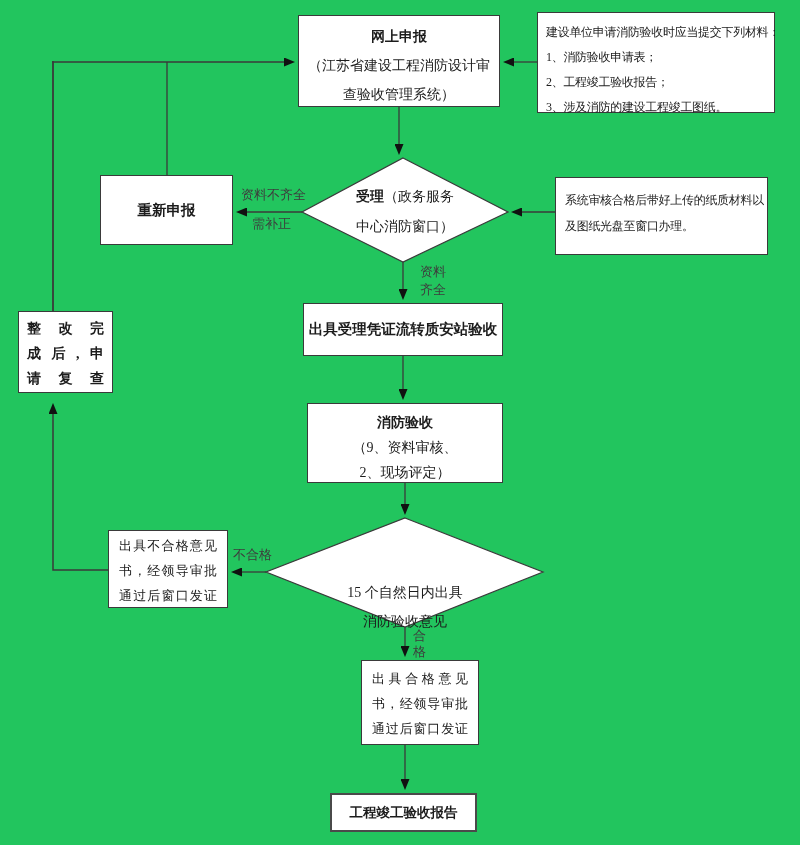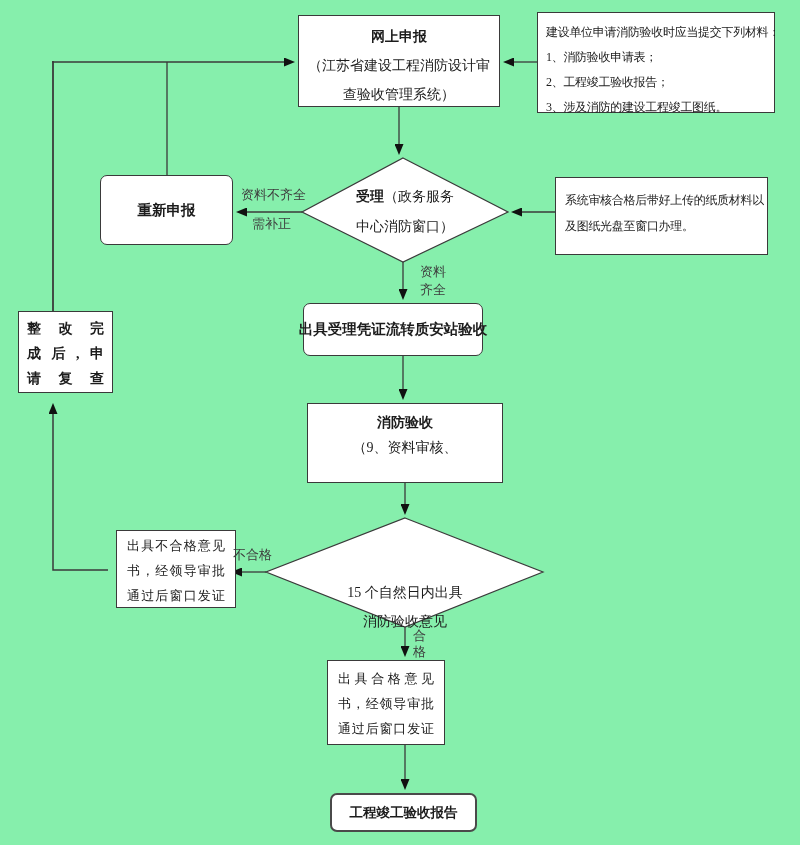--- a/index.html
+++ b/index.html
@@ -1,20 +1,20 @@
 <!DOCTYPE html>
 <html><head>
 <meta charset="utf-8">
 <style>
   html,body{margin:0;padding:0;background:#ffffff;}
   body{width:800px;height:845px;font-family:"Liberation Serif","DejaVu Serif",serif;color:#1c1c1c;}
-  .stage{position:relative;width:800px;height:845px;background:#86efac;overflow:hidden;}
+  .stage{position:relative;width:800px;height:845px;background:#22c55e;overflow:hidden;}
   .wires{position:absolute;left:0;top:0;z-index:1;pointer-events:none;}
   .node{position:absolute;box-sizing:border-box;background:#fff;border:1px solid #3a3a3a;z-index:2;}
-  .fc{display:flex;flex-direction:column;align-items:center;justify-content:center;text-align:center;border-radius:7px;}
+  .fc{display:flex;flex-direction:column;align-items:center;justify-content:center;text-align:center;}
   .dtext{position:absolute;z-index:3;text-align:center;}
   .lbl{position:absolute;z-index:3;font-size:13px;color:#3d3d3d;white-space:nowrap;}
   .b{font-weight:bold;}
   .jln{text-align:justify;text-align-last:justify;}
   .nw{white-space:nowrap;}
 </style>
 </head>
 <body>
 
 <div class="stage">
@@ -79,45 +79,46 @@
   </div>
 
   <div class="node" style="left:18px;top:311px;width:95px;height:82px;">
     <div class="b" style="padding:4px 8px 0 8px;line-height:25px;font-size:14px;">
       <div class="jln">整改完</div>
       <div class="jln">成后,申</div>
       <div class="jln">请复查</div>
     </div>
   </div>
 
-  <div class="node fc" style="left:303px;top:303px;width:180px;height:53px;">
+  <div class="node fc" style="left:303px;top:303px;width:200px;height:53px;">
     <div class="b nw" style="font-size:14.5px;">出具受理凭证流转质安站验收</div>
   </div>
 
   <div class="node" style="left:307px;top:403px;width:196px;height:80px;">
     <div style="padding-top:6px;line-height:25px;text-align:center;font-size:14px;">
       <div class="b">消防验收</div>
       <div>（9、资料审核、</div>
+      <div>2、现场评定）</div>
     </div>
   </div>
 
   <div class="dtext" style="left:285px;top:551px;width:240px;line-height:29px;font-size:14px;margin-top:27px;">
     <div class="nw">15 个自然日内出具</div>
     <div>消防验收意见</div>
   </div>
 
-  <div class="node" style="left:116px;top:530px;width:120px;height:78px;">
+  <div class="node" style="left:108px;top:530px;width:120px;height:78px;">
     <div style="padding:2px 10px 0 10px;line-height:25px;font-size:13px;">
       <div class="jln">出具不合格意见</div>
       <div class="jln">书，经领导审批</div>
       <div class="jln">通过后窗口发证</div>
     </div>
   </div>
 
-  <div class="node" style="left:327px;top:660px;width:118px;height:85px;">
+  <div class="node" style="left:361px;top:660px;width:118px;height:85px;">
     <div style="padding:5px 10px 0 10px;line-height:25px;font-size:13px;">
       <div class="jln">出具合格意见</div>
       <div class="jln">书，经领导审批</div>
       <div class="jln">通过后窗口发证</div>
     </div>
   </div>
 
   <div class="node fc" style="left:330px;top:793px;width:147px;height:39px;border:2px solid #4a4a4a;">
     <div class="b nw" style="font-size:13.5px;">工程竣工验收报告</div>
   </div>

